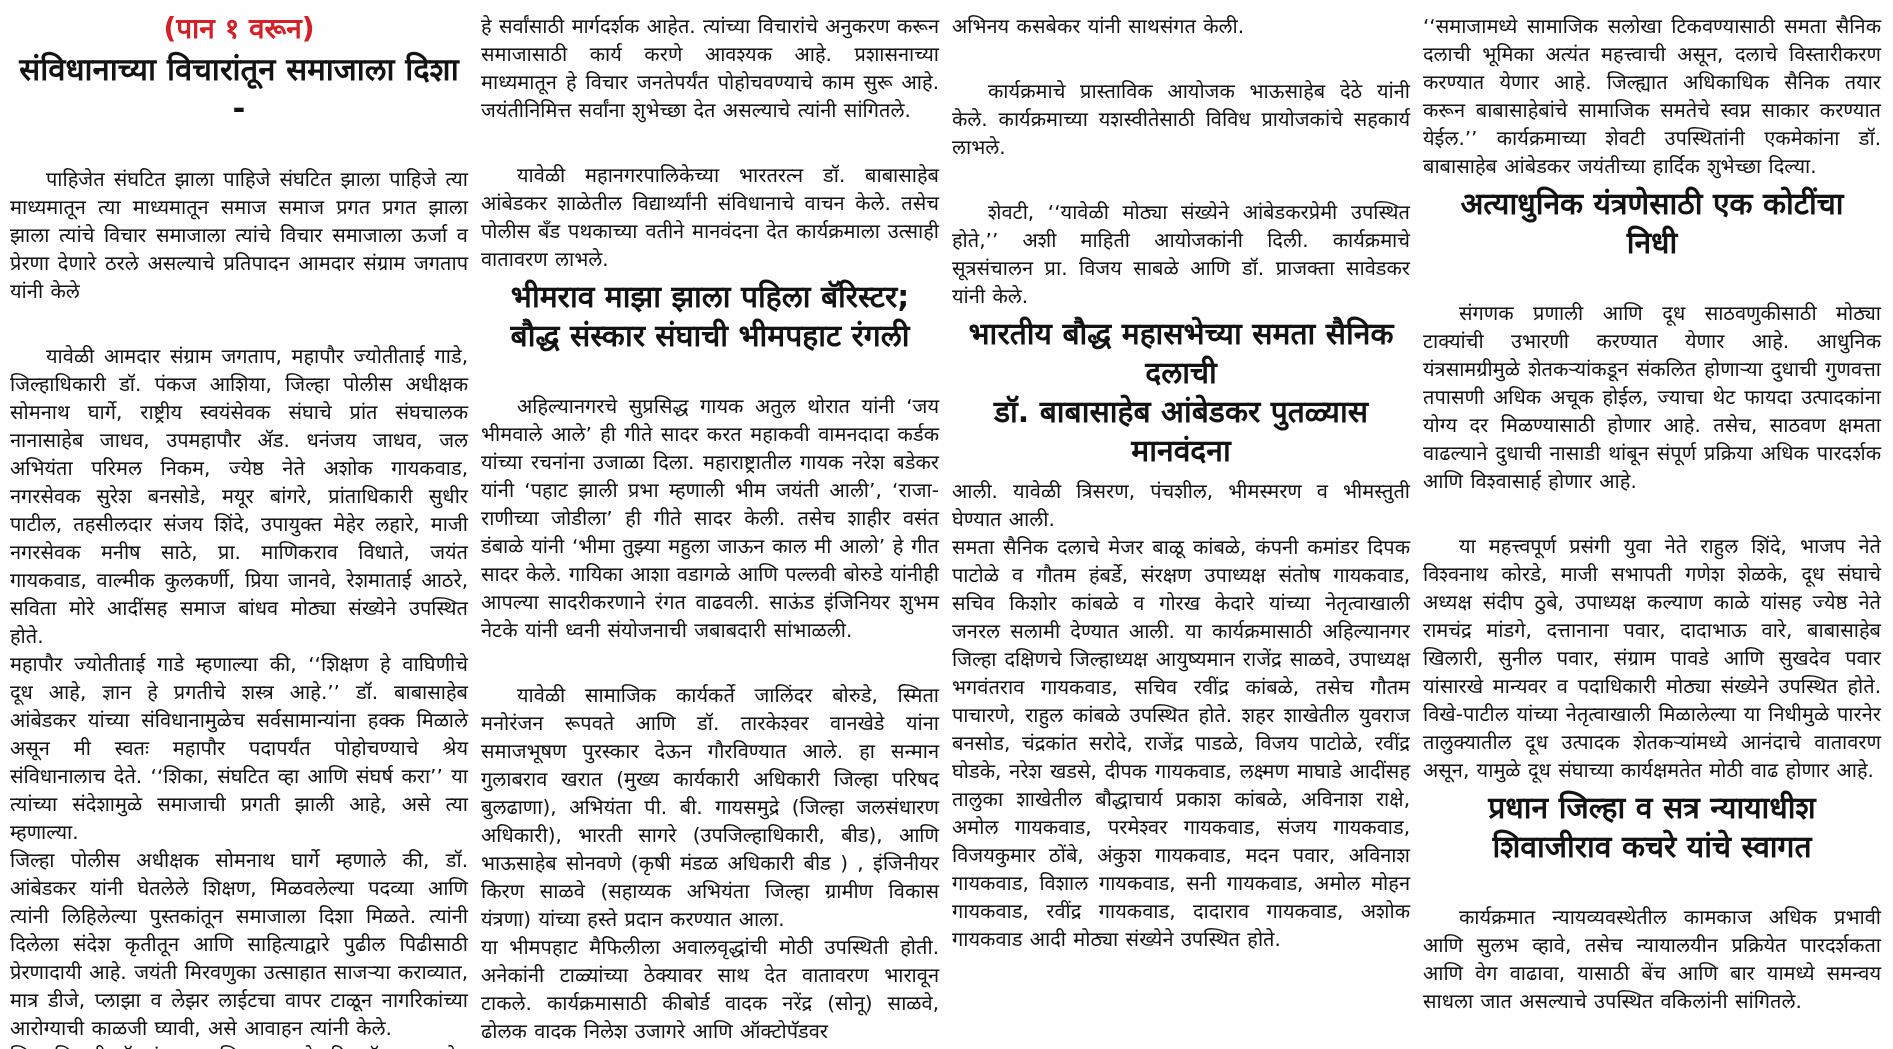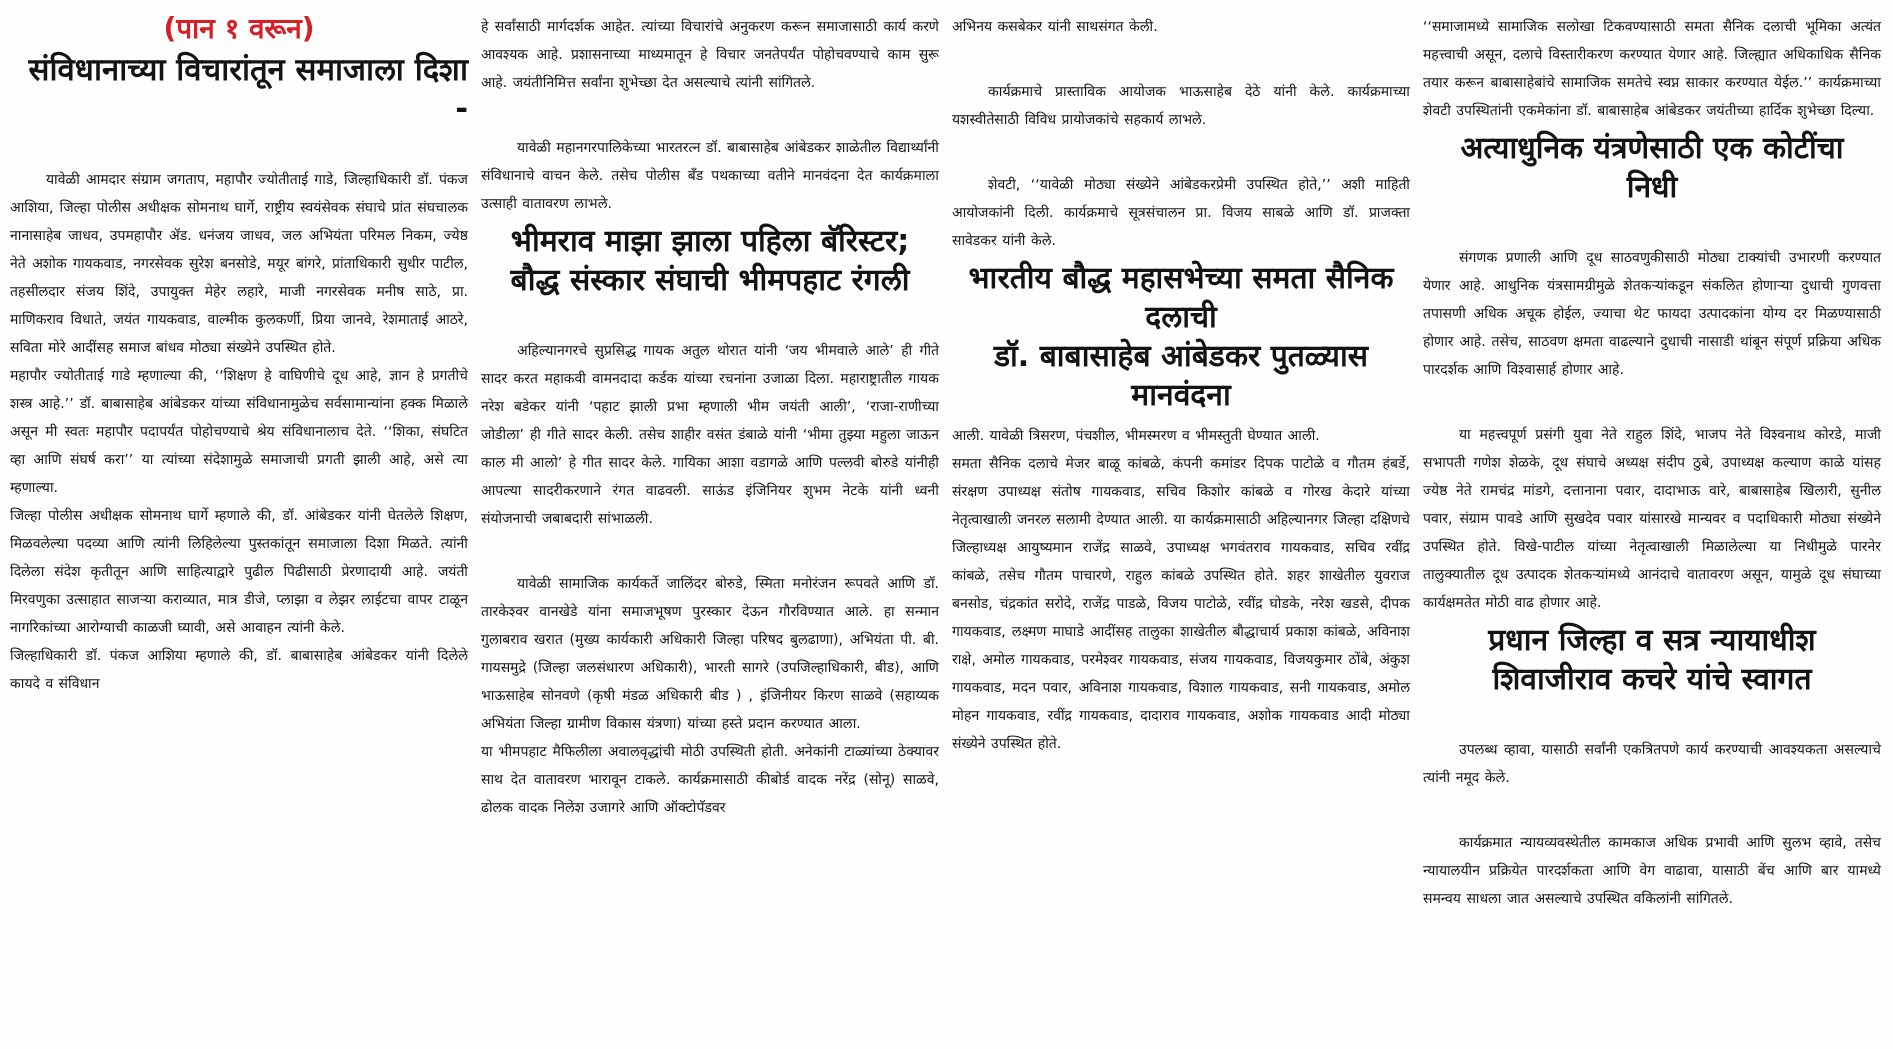--- a/index.html
+++ b/index.html
@@ -8,21 +8,21 @@
     box-sizing: border-box;
     padding: 12px 6px 0 10px;
     display: flex; gap: 13px;
     overflow: hidden;
     background: #fefefe;
     color: #131313;
     font-family: "DejaVu Sans", "Liberation Sans", sans-serif;
   }
   .col { flex: 0 0 458px; width: 458px; }
   .para {
-    font-size: 14px;
+    font-size: 20px;
     line-height: 28px;
     text-align: justify;
     margin: 0;
     word-spacing: 1px;
   }
   .para.indent { text-indent: 36px; margin-top: 37px; }
   .kicker {
     color: #d42027;
     font-weight: bold;
     font-size: 28px;
@@ -30,33 +30,34 @@
     margin: 0 0 2px 0;
     line-height: 34px;
   }
   .headline {
     font-weight: bold;
     text-align: center;
     font-size: 30px;
     line-height: 39px;
     margin: 4px 0 7px 0;
   }
-  .headline.main { font-size: 31px; text-align: right; }
+  .headline.main { font-size: 31px; }
   .hl-line { display: block; }
 </style>
 </head>
 <body>
 
 <div class="page">
 
   <div class="col">
     <div class="kicker">(पान १ वरून)</div>
     <div class="headline main">
       <span class="hl-line">संविधानाच्या विचारांतून समाजाला दिशा -</span>
     </div>
+    <p class="para indent">पाहिजेत संघटित झाला पाहिजे संघटित झाला पाहिजे त्या माध्यमातून त्या माध्यमातून समाज समाज प्रगत प्रगत झाला झाला त्यांचे विचार समाजाला त्यांचे विचार समाजाला ऊर्जा व प्रेरणा देणारे ठरले असल्याचे प्रतिपादन आमदार संग्राम जगताप यांनी केले</p>
     <p class="para indent">यावेळी आमदार संग्राम जगताप, महापौर ज्योतीताई गाडे, जिल्हाधिकारी डॉ. पंकज आशिया, जिल्हा पोलीस अधीक्षक सोमनाथ घार्गे, राष्ट्रीय स्वयंसेवक संघाचे प्रांत संघचालक नानासाहेब जाधव, उपमहापौर ॲड. धनंजय जाधव, जल अभियंता परिमल निकम, ज्येष्ठ नेते अशोक गायकवाड, नगरसेवक सुरेश बनसोडे, मयूर बांगरे, प्रांताधिकारी सुधीर पाटील, तहसीलदार संजय शिंदे, उपायुक्त मेहेर लहारे, माजी नगरसेवक मनीष साठे, प्रा. माणिकराव विधाते, जयंत गायकवाड, वाल्मीक कुलकर्णी, प्रिया जानवे, रेशमाताई आठरे, सविता मोरे आदींसह समाज बांधव मोठ्या संख्येने उपस्थित होते.</p>
     <p class="para">महापौर ज्योतीताई गाडे म्हणाल्या की, ‘‘शिक्षण हे वाघिणीचे दूध आहे, ज्ञान हे प्रगतीचे शस्त्र आहे.’’ डॉ. बाबासाहेब आंबेडकर यांच्या संविधानामुळेच सर्वसामान्यांना हक्क मिळाले असून मी स्वतः महापौर पदापर्यंत पोहोचण्याचे श्रेय संविधानालाच देते. ‘‘शिका, संघटित व्हा आणि संघर्ष करा’’ या त्यांच्या संदेशामुळे समाजाची प्रगती झाली आहे, असे त्या म्हणाल्या.</p>
     <p class="para">जिल्हा पोलीस अधीक्षक सोमनाथ घार्गे म्हणाले की, डॉ. आंबेडकर यांनी घेतलेले शिक्षण, मिळवलेल्या पदव्या आणि त्यांनी लिहिलेल्या पुस्तकांतून समाजाला दिशा मिळते. त्यांनी दिलेला संदेश कृतीतून आणि साहित्याद्वारे पुढील पिढीसाठी प्रेरणादायी आहे. जयंती मिरवणुका उत्साहात साजऱ्या कराव्यात, मात्र डीजे, प्लाझा व लेझर लाईटचा वापर टाळून नागरिकांच्या आरोग्याची काळजी घ्यावी, असे आवाहन त्यांनी केले.</p>
     <p class="para">जिल्हाधिकारी डॉ. पंकज आशिया म्हणाले की, डॉ. बाबासाहेब आंबेडकर यांनी दिलेले कायदे व संविधान</p>
   </div>
 
   <div class="col">
     <p class="para">हे सर्वांसाठी मार्गदर्शक आहेत. त्यांच्या विचारांचे अनुकरण करून समाजासाठी कार्य करणे आवश्यक आहे. प्रशासनाच्या माध्यमातून हे विचार जनतेपर्यंत पोहोचवण्याचे काम सुरू आहे. जयंतीनिमित्त सर्वांना शुभेच्छा देत असल्याचे त्यांनी सांगितले.</p>
     <p class="para indent">यावेळी महानगरपालिकेच्या भारतरत्न डॉ. बाबासाहेब आंबेडकर शाळेतील विद्यार्थ्यांनी संविधानाचे वाचन केले. तसेच पोलीस बँड पथकाच्या वतीने मानवंदना देत कार्यक्रमाला उत्साही वातावरण लाभले.</p>
     <div class="headline">
@@ -87,17 +88,16 @@
     <div class="headline">
       <span class="hl-line">अत्याधुनिक यंत्रणेसाठी एक कोटींचा</span>
       <span class="hl-line">निधी</span>
     </div>
     <p class="para indent">संगणक प्रणाली आणि दूध साठवणुकीसाठी मोठ्या टाक्यांची उभारणी करण्यात येणार आहे. आधुनिक यंत्रसामग्रीमुळे शेतकऱ्यांकडून संकलित होणाऱ्या दुधाची गुणवत्ता तपासणी अधिक अचूक होईल, ज्याचा थेट फायदा उत्पादकांना योग्य दर मिळण्यासाठी होणार आहे. तसेच, साठवण क्षमता वाढल्याने दुधाची नासाडी थांबून संपूर्ण प्रक्रिया अधिक पारदर्शक आणि विश्वासार्ह होणार आहे.</p>
     <p class="para indent">या महत्त्वपूर्ण प्रसंगी युवा नेते राहुल शिंदे, भाजप नेते विश्वनाथ कोरडे, माजी सभापती गणेश शेळके, दूध संघाचे अध्यक्ष संदीप ठुबे, उपाध्यक्ष कल्याण काळे यांसह ज्येष्ठ नेते रामचंद्र मांडगे, दत्तानाना पवार, दादाभाऊ वारे, बाबासाहेब खिलारी, सुनील पवार, संग्राम पावडे आणि सुखदेव पवार यांसारखे मान्यवर व पदाधिकारी मोठ्या संख्येने उपस्थित होते. विखे-पाटील यांच्या नेतृत्वाखाली मिळालेल्या या निधीमुळे पारनेर तालुक्यातील दूध उत्पादक शेतकऱ्यांमध्ये आनंदाचे वातावरण असून, यामुळे दूध संघाच्या कार्यक्षमतेत मोठी वाढ होणार आहे.</p>
     <div class="headline">
       <span class="hl-line">प्रधान जिल्हा व सत्र न्यायाधीश</span>
       <span class="hl-line">शिवाजीराव कचरे यांचे स्वागत</span>
     </div>
-    <p class="para indent">उपलब्ध व्हावा, यासाठी सर्वांनी एकत्रितपणे कार्य करण्याची आवश्यकता असल्याचे त्यांनी नमूद केले.</p>
     <p class="para indent">कार्यक्रमात न्यायव्यवस्थेतील कामकाज अधिक प्रभावी आणि सुलभ व्हावे, तसेच न्यायालयीन प्रक्रियेत पारदर्शकता आणि वेग वाढावा, यासाठी बेंच आणि बार यामध्ये समन्वय साधला जात असल्याचे उपस्थित वकिलांनी सांगितले.</p>
   </div>
 
 </div>
 
 </body></html>

